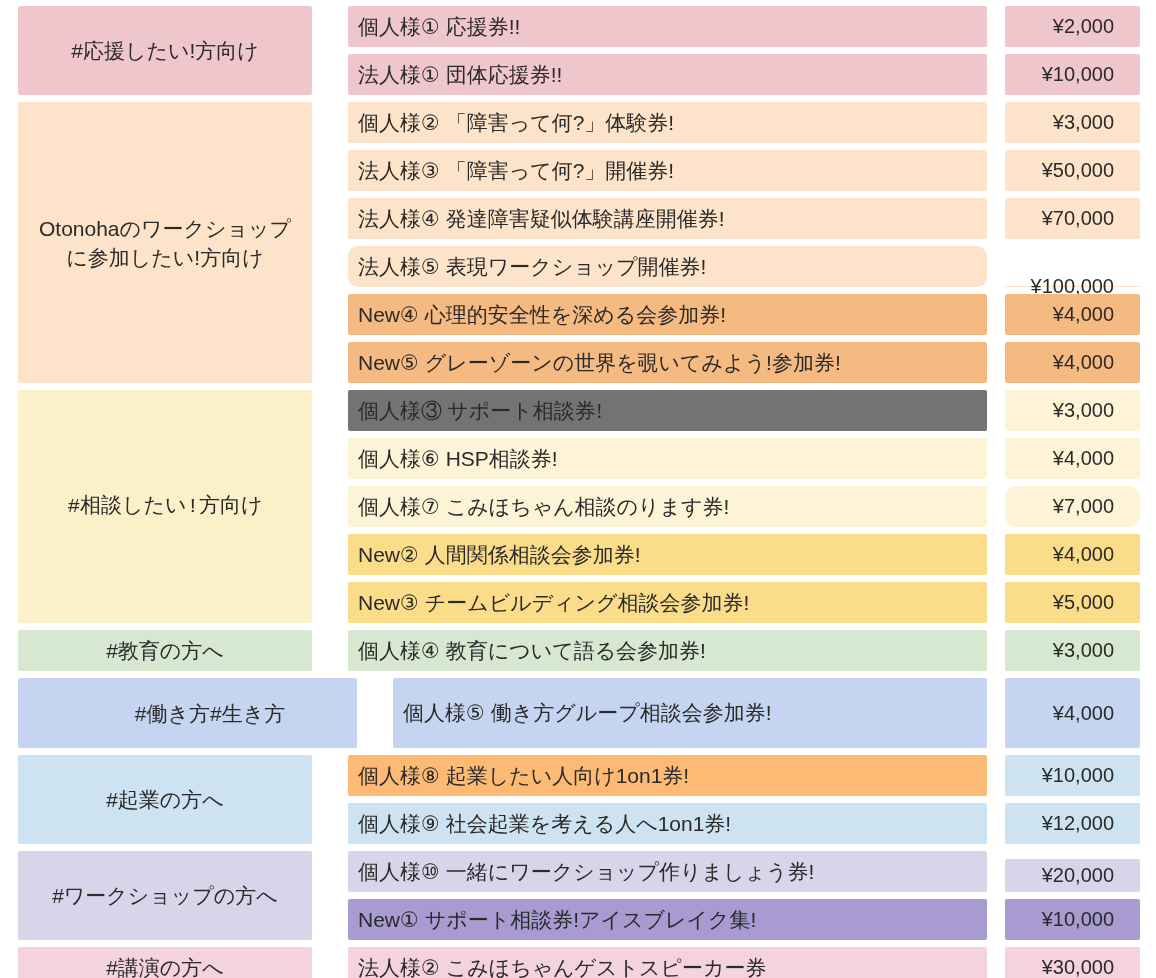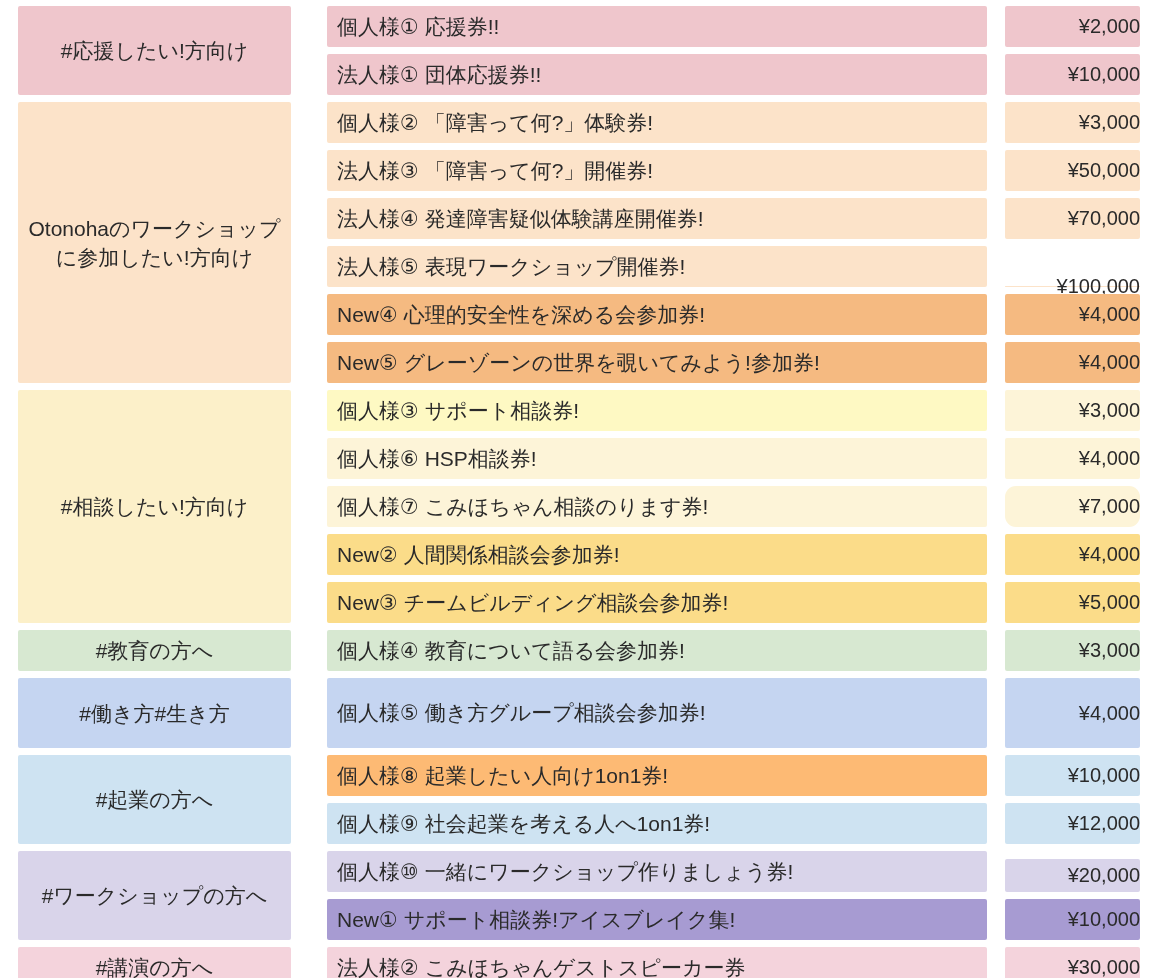--- a/index.html
+++ b/index.html
@@ -5,36 +5,36 @@
   html,body{margin:0;padding:0;background:#ffffff;}
   .canvas{
     width:1156px;height:978px;box-sizing:border-box;overflow:hidden;
     background:#ffffff;padding:6px 16px 0 18px;
     display:flex;flex-direction:column;gap:7px;
     font-family:"Liberation Sans","DejaVu Sans",sans-serif;
     color:#2a2a2a;font-weight:500;
   }
   .section{display:flex;}
   .category{
-    width:273px;flex:none;display:flex;flex-direction:column;
+    width:294px;flex:none;display:flex;flex-direction:column;
     justify-content:center;align-items:center;text-align:center;
     font-size:21px;line-height:29px;border-radius:2px;
   }
   .cat-line:empty{display:none;}
   .rows{flex:1;margin-left:36px;display:flex;flex-direction:column;gap:7px;}
   .row{display:flex;gap:18px;height:41px;}
   .row.tall{height:70px;}
   .name{
     flex:1;display:flex;align-items:center;box-sizing:border-box;
     padding:0 8px 0 10px;font-size:21px;border-radius:2px;
     white-space:nowrap;overflow:hidden;
   }
   .price{
     width:135px;flex:none;display:flex;align-items:center;justify-content:flex-end;
-    box-sizing:border-box;padding-right:0;font-size:20px;border-radius:2px;
+    box-sizing:border-box;padding-right:26px;font-size:20px;border-radius:2px;
   }
 </style>
 </head>
 <body>
 
 <div class="canvas">
 
   <div class="section">
     <div class="category" style="background-color: rgb(239, 198, 204);">
       <span class="cat-line">#応援したい!方向け</span>
@@ -64,42 +64,42 @@
       </div>
       <div class="row">
         <div class="name" style="background-color: rgb(252, 227, 201);">法人様③ 「障害って何?」開催券!</div>
         <div class="price" style="background-color: rgb(252, 227, 201);">¥50,000</div>
       </div>
       <div class="row">
         <div class="name" style="background-color: rgb(252, 227, 201);">法人様④ 発達障害疑似体験講座開催券!</div>
         <div class="price" style="background-color: rgb(252, 227, 201);">¥70,000</div>
       </div>
       <div class="row">
-        <div class="name" style="background-color: rgb(252, 227, 201);">法人様⑤ 表現ワークショップ開催券!</div>
+        <div class="name" style="background-color: rgb(252, 227, 201); border-radius: 10px;">法人様⑤ 表現ワークショップ開催券!</div>
         <div class="price" style="background-color: rgb(252, 227, 201); margin-top: 40px;">¥100,000</div>
       </div>
       <div class="row">
         <div class="name" style="background-color: rgb(245, 186, 129);">New④ 心理的安全性を深める会参加券!</div>
         <div class="price" style="background-color: rgb(245, 186, 129);">¥4,000</div>
       </div>
       <div class="row">
         <div class="name" style="background-color: rgb(245, 186, 129);">New⑤ グレーゾーンの世界を覗いてみよう!参加券!</div>
         <div class="price" style="background-color: rgb(245, 186, 129);">¥4,000</div>
       </div>
     </div>
   </div>
 
   <div class="section">
-    <div class="category" style="background-color: rgb(252, 240, 201);">
+    <div class="category" style="background-color: rgb(252, 240, 201); font-family: Liberation Mono, monospace;">
       <span class="cat-line">#相談したい!方向け</span>
 
     </div>
     <div class="rows">
       <div class="row">
-        <div class="name" style="background-color: #fef9c3;">個人様③ サポート相談券!</div>
+        <div class="name" style="background-color: #737373; font-family: Liberation Serif, serif;">個人様③ サポート相談券!</div>
         <div class="price" style="background-color: rgb(253, 244, 216);">¥3,000</div>
       </div>
       <div class="row">
         <div class="name" style="background-color: rgb(253, 244, 216);">個人様⑥ HSP相談券!</div>
         <div class="price" style="background-color: rgb(253, 244, 216);">¥4,000</div>
       </div>
       <div class="row">
         <div class="name" style="background-color: rgb(253, 244, 216);">個人様⑦ こみほちゃん相談のります券!</div>
         <div class="price" style="background-color: rgb(253, 244, 216); border-radius: 11px;">¥7,000</div>
       </div>
@@ -121,21 +121,21 @@
     </div>
     <div class="rows">
       <div class="row">
         <div class="name" style="background-color: rgb(215, 232, 209);">個人様④ 教育について語る会参加券!</div>
         <div class="price" style="background-color: rgb(215, 232, 209);">¥3,000</div>
       </div>
     </div>
   </div>
 
   <div class="section">
-    <div class="category" style="background-color: rgb(197, 213, 241);">
+    <div class="category" style="background-color: rgb(197, 213, 241); padding-left: 45px;">
       <span class="cat-line">#働き方#生き方</span>
     </div>
     <div class="rows">
       <div class="row tall">
         <div class="name" style="background-color: rgb(197, 213, 241);">個人様⑤ 働き方グループ相談会参加券!</div>
         <div class="price" style="background-color: rgb(197, 213, 241);">¥4,000</div>
       </div>
     </div>
   </div>
 

